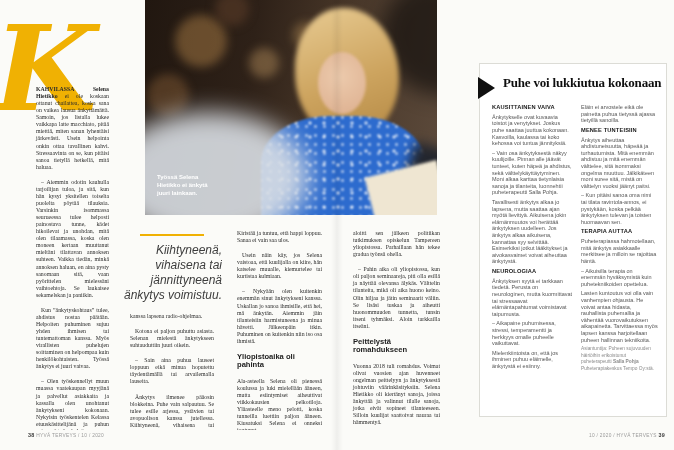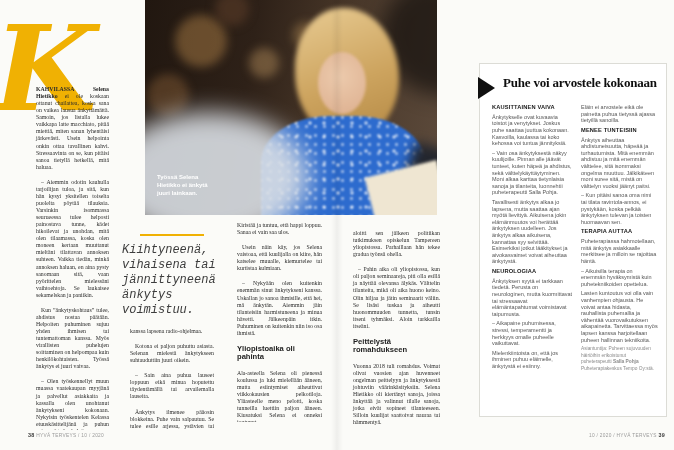--- a/index.html
+++ b/index.html
@@ -14,22 +14,22 @@
        font-size:5.8px;line-height:1.22;color:#2b2b2b;text-align:justify;overflow:hidden;}
   .col p{margin:8px;}
   .col p.ind{text-indent:5px;}
   .b{font-weight:bold;}
   .subhead{font-family:"Liberation Sans",sans-serif;font-weight:bold;
            font-size:7.6px;line-height:1.12;color:#1d1d1d;margin:4px 0 2px;
            text-align:left;text-indent:0;}
   
   .quote-wrap{margin:12px 0 10px;}
   .quote-rule{width:64px;height:2px;background:#F0B103;margin:0 auto 7px;}
-  .quote{font-family:Liberation Mono, monospace;font-style:italic;font-size:12px;
-         line-height:1.25;color:#3d3d3d;text-align:left;}
+  .quote{font-family:Liberation Sans, sans-serif;font-style:italic;font-size:12px;
+         line-height:1.25;color:#3d3d3d;text-align:right;}
   
   .photo{position:absolute;left:145px;top:0;width:292px;height:215px;overflow:hidden;
          background:linear-gradient(100deg,#211710 0%,#2e2118 35%,#463527 60%,#5d4b3c 100%);}
   .photo div{position:absolute;}
   .bokeh{border-radius:50%;filter:blur(5px);}
   .bk1{left:30px;top:15px;width:52px;height:52px;background:rgba(228,168,92,.35);}
   .bk2{left:104px;top:48px;width:30px;height:30px;background:rgba(240,190,120,.32);}
   .bk3{left:2px;top:74px;width:42px;height:42px;background:rgba(200,140,80,.28);}
   .bk4{left:148px;top:22px;width:26px;height:26px;background:rgba(235,185,110,.3);}
   .bk5{left:70px;top:-8px;width:34px;height:34px;background:rgba(90,60,40,.6);}
@@ -115,40 +115,40 @@
     <div class="quote-wrap">
       <div class="quote-rule"></div>
       <div class="quote">Kiihtyneenä, vihaisena tai jännittyneenä änkytys voimistuu.</div>
     </div>
     <p>kanssa lapsena radio-ohjelmaa.</p>
     <p class="ind">Kotona ei paljon puhuttu asiasta. Selenan mielestä änkytykseen suhtauduttiin juuri oikein.</p>
     <p class="ind">– Sain aina puhua lauseet loppuun eikä minua hoputettu täydentämällä tai arvailemalla lauseita.</p>
     <p class="ind">Änkytys ilmenee pääosin blokkeina. Puhe vain salpautuu. Se tulee esille arjessa, ystävien tai avopuolison kanssa jutellessa. Kiihtyneenä, vihaisena tai jännittyneenä änkytys voimistuu. Jännitys tuntuu suun alueella: kieli jää kitalakeen kiinni.</p>
   </div>
 
-  <div class="col" style="left:229px;top:214px;width:101px;height:208px;">
+  <div class="col" style="left:229px;top:222px;width:101px;height:208px;">
     <p>Kiristää ja tuntuu, että happi loppuu. Sanaa ei vain saa ulos.</p>
     <p class="ind">Usein näin käy, jos Selena vaistoaa, että kuulijalla on kiire, hän katselee muualle, kiemurtelee tai kurtistaa kulmiaan.</p>
     <p class="ind">– Nykyään olen kuitenkin enemmän sinut änkytykseni kanssa. Uskallan jo sanoa ihmisille, että hei, mä änkytän. Aiemmin jäin tilanteisiin harmistuneena ja minua hävetti. Jälkeenpäin itkin. Puhuminen on kuitenkin niin iso osa ihmistä.</p>
     <p class="subhead">Yliopistoaika oli pahinta</p>
     <p>Ala-asteella Selena oli pienessä koulussa ja luki mielellään ääneen, mutta esiintymiset aiheuttivat viikkokausien pelkotiloja. Yläasteelle meno pelotti, koska tunneilla luettiin paljon ääneen. Kiusatuksi Selena ei onneksi joutunut.</p>
     <p class="ind">Lukioaika oli mukavaa, sillä siellä ei tarvinnut enää lukea ääneen eikä olla jatkuvan stressireaktion kourissa. Lukion jälkeen Selena opiskeli vuoden ammattikorkeakoulussa ja</p>
   </div>
 
   <div class="col" style="left:345px;top:222px;width:103px;height:208px;">
     <p>aloitti sen jälkeen politiikan tutkimuksen opiskelun Tampereen yliopistossa. Parhaillaan hän tekee gradua työnsä ohella.</p>
     <p class="ind">– Pahin aika oli yliopistossa, kun oli paljon seminaareja, piti olla esillä ja näyttää olevansa älykäs. Välttelin tilanteita, mikä oli aika huono keino. Olin hiljaa ja jätin seminaarit väliin. Se lisäsi tuskaa ja aiheutti huonommuuden tunnetta, tunsin itseni tyhmäksi. Aloin tarkkailla itseäni.</p>
     <p class="subhead">Peittelystä romahdukseen</p>
     <p>Vuonna 2018 tuli romahdus. Voimat olivat vuosien ajan huvenneet ongelman peittelyyn ja änkytyksestä johtuviin väärinkäsityksiin. Selena Hietikko oli kiertänyt sanoja, joissa änkyttää ja valinnut tilalle sanoja, jotka eivät sopineet tilanteeseen. Silloin kuulijat saattoivat nauraa tai hämmentyä.</p>
     <p class="ind">Lopulta Selena oli hiljaa, vaikka mieli olisi palanut halusta osallistua keskusteluihin.</p>
   </div>
 
   <div class="sidebar-box">
     <div class="sb-triangle"></div>
-    <div class="sb-title">Puhe voi arvostele kokonaan</div>
+    <div class="sb-title">Puhe voi lukkiutua kokonaan</div>
 
     <div class="sb-col sb-a">
       <p class="sb-head" style="margin-top:0;">KAUSITTAINEN VAIVA</p>
       <p>Änkytykselle ovat kuvaavia toistot ja venytykset. Joskus puhe saattaa juuttua kokonaan. Kasvoilla, kaulassa tai koko kehossa voi tuntua jännityksiä.</p>
       <p>– Vain osa änkytyksestä näkyy kuulijoille. Pinnan alle jäävät tunteet, kuten häpeä ja ahdistus, sekä välttelykäyttäytyminen. Moni alkaa karttaa tietynlaisia sanoja ja tilanteita, luonnehtii puheterapeutti Salla Pohja.</p>
       <p>Tavallisesti änkytys alkaa jo lapsena, mutta saattaa ajan myötä lievittyä. Aikuisena jokin elämänmuutos voi herättää änkytyksen uudelleen. Jos änkytys alkaa aikuisena, kannattaa syy selvittää. Esimerkiksi jotkut lääkitykset ja aivokasvaimet voivat aiheuttaa änkytystä.</p>
       <p class="sb-head">NEUROLOGIAA</p>
       <p>Änkytyksen syytä ei tarkkaan tiedetä. Perusta on neurologinen, mutta kuormittavat tai stressaavat elämäntapahtumat voimistavat taipumusta.</p>
       <p>– Aikapaine puhumisessa, stressi, temperamentti ja herkkyys omalle puheelle vaikuttavat.</p>
       <p>Mielenkiintoista on, että jos ihminen puhuu eläimelle, änkytystä ei esiinny.</p>

